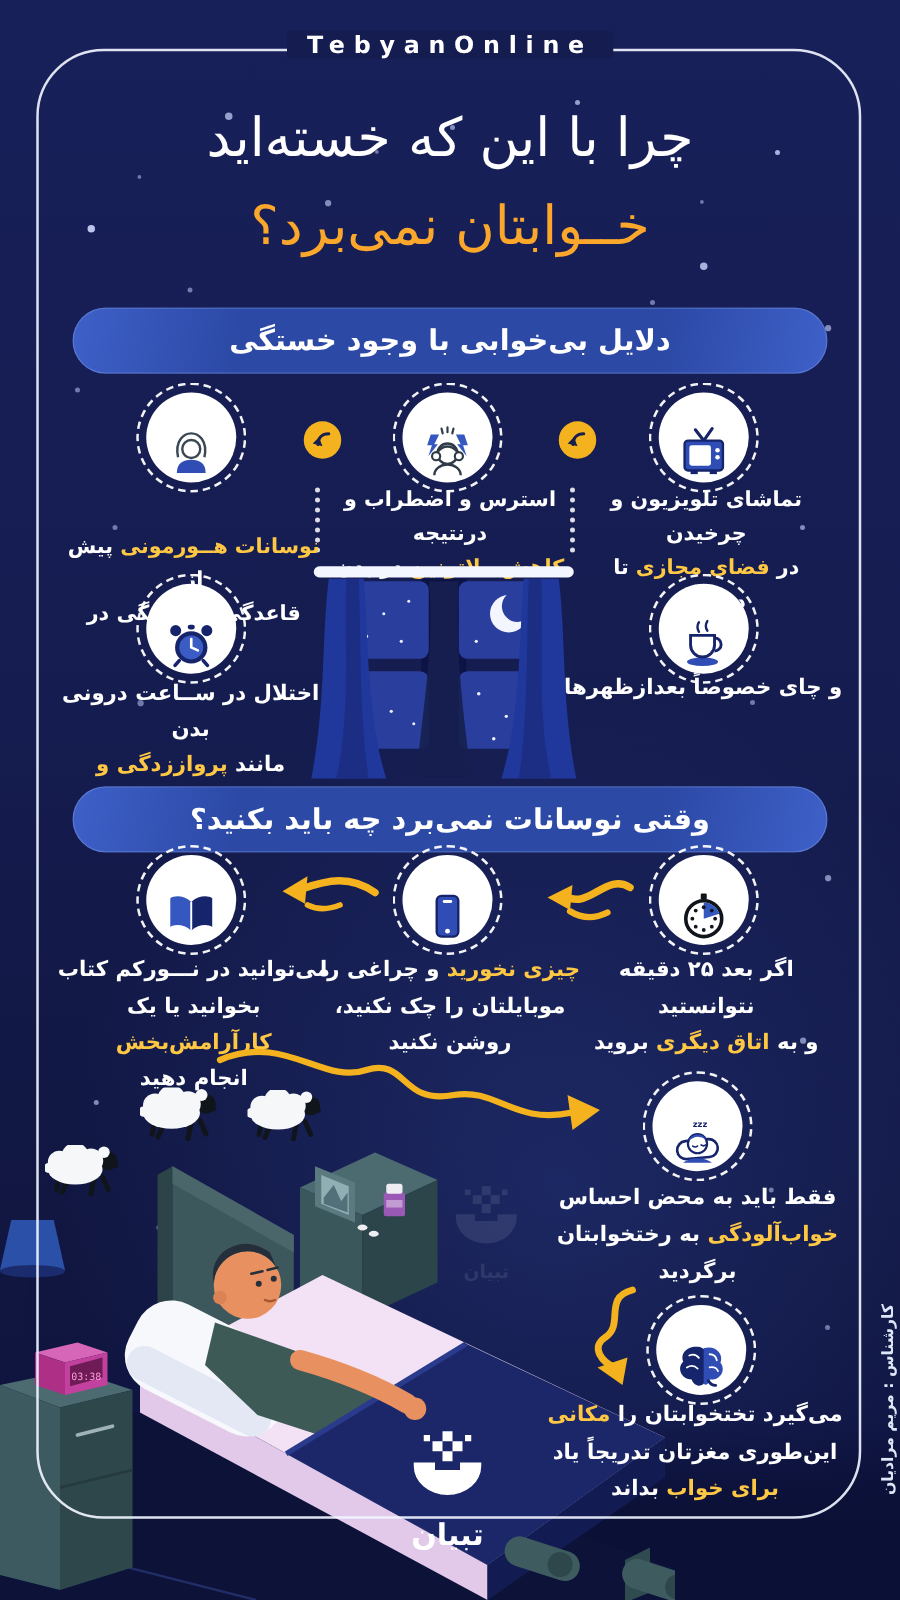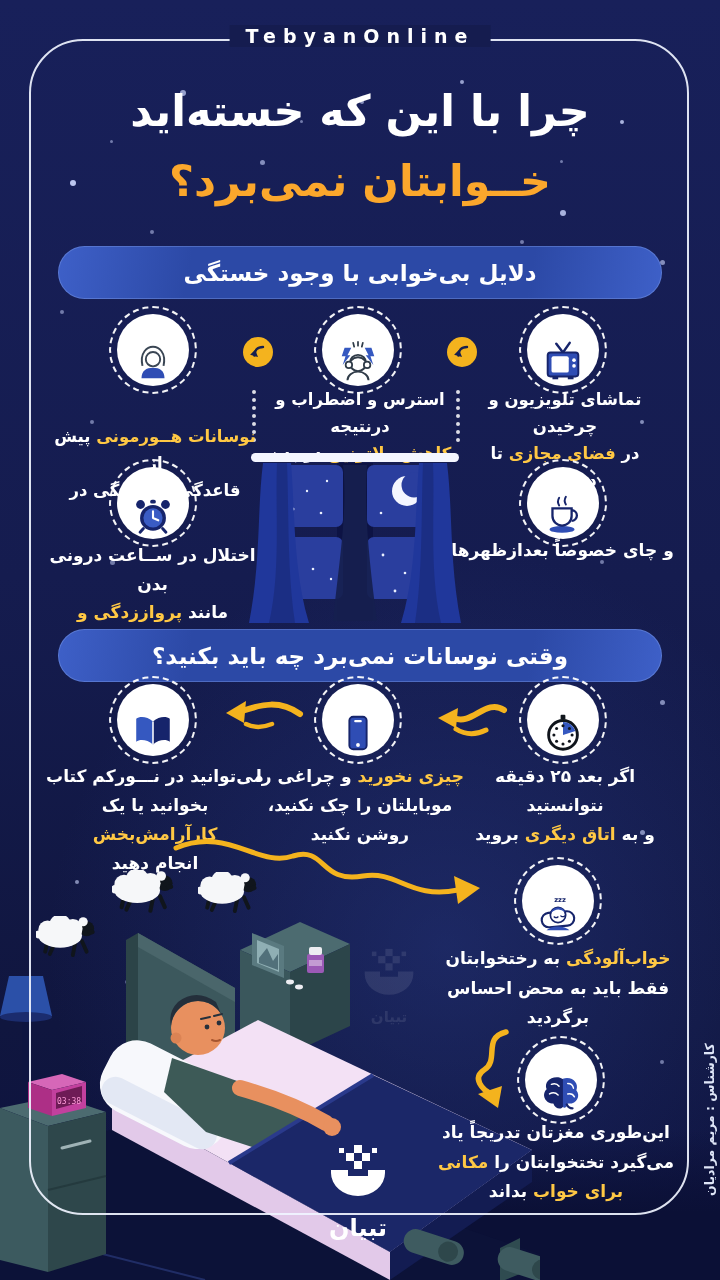--- a/index.html
+++ b/index.html
@@ -17,21 +17,21 @@
       radial-gradient(circle at 62% 74%, rgba(46,66,150,.40) 0%, rgba(46,66,150,0) 38%),
       linear-gradient(180deg,#18205a 0%, var(--background) 45%, #10163f 80%, var(--background-deep) 100%);
   }
   .abs{position:absolute;}
   .z0{z-index:0}.z1{z-index:1}.z3{z-index:3}
   #frame{left:29px;top:39px;width:660px;height:1176px;border:2px solid rgba(240,244,255,.92);
     border-radius:54px;box-sizing:border-box;pointer-events:none;}
   .star{position:absolute;border-radius:50%;background:#cdd7ff;}
   #brand-top{top:25px;left:50%;transform:translateX(-50%);background:var(--background);
     padding:0 16px;font-size:19px;font-weight:bold;letter-spacing:7px;color:#fff;white-space:nowrap;}
-  .title-line{left:0;width:720px;text-align:center;direction:rtl;font-weight:bold;font-size:43px;}
+  .title-line{left:0;width:720px;text-align:center;direction:rtl;font-weight:normal;font-size:43px;}
   .pill{left:58px;width:604px;height:53px;border-radius:27px;direction:rtl;text-align:center;
     line-height:53px;font-size:23px;font-weight:bold;color:#fff;
     background:linear-gradient(100deg,var(--pill-blue-light) 0%,var(--pill-blue) 22%,var(--pill-blue) 78%,var(--pill-blue-light) 100%);
     border:1px solid rgba(130,160,235,.4);box-sizing:border-box;}
   .icon-wrap{width:88px;height:88px;border:2px dashed rgba(255,255,255,.95);border-radius:50%;
     display:flex;align-items:center;justify-content:center;box-sizing:border-box;}
   .icon-disc{width:72px;height:72px;background:#fff;border-radius:50%;display:flex;align-items:flex-end;justify-content:center;}
   .mini-arrow{width:30px;height:30px;border-radius:50%;background:var(--arrow-yellow);
     display:flex;align-items:center;justify-content:center;}
   .txt{direction:rtl;text-align:center;font-weight:bold;color:#fff;}
@@ -433,43 +433,43 @@
         <rect x="7" y="22" width="34" height="15" rx="7.5" fill="#fff" stroke="#16246B" stroke-width="2.2"></rect>
       </g>
       <circle cx="24" cy="25" r="8" fill="#fff" stroke="#16246B" stroke-width="1.8"></circle>
       <path d="M16.5,23 a8,8 0 0 1 15,-1 q-8,-6 -15,1 z" fill="#2F4DB4"></path>
       <path d="M20,27 q2,1.5 4,0 M27,26 q2,1.5 4,0" stroke="#16246B" stroke-width="1.4" fill="none" stroke-linecap="round"></path>
       <path d="M12,41 a14,8 0 0 1 24,0 z" fill="#2F4DB4"></path>
     </svg>
       </div>
   </div>
   <div class="abs z3 txt t17" style="left:438px;top:944px;width:240px;line-height:29.5px;">
+    <span class="line"><span>فقط باید به محض احساس</span></span>
     <span class="line"><span class="hl">خواب‌آلودگی</span><span> به رختخوابتان</span></span>
-    <span class="line"><span>فقط باید به محض احساس</span></span>
     <span class="line"><span>برگردید</span></span>
   </div>
 
   <svg class="abs z3" style="left:462px;top:1026px;" width="62" height="88" viewBox="0 0 62 88">
     <path d="M44,6 C20,12 38,34 22,44 C10,52 20,64 30,68" stroke="var(--arrow-yellow)" stroke-width="5.5" fill="none" stroke-linecap="round"></path>
     <polygon points="36,82 16,68 40,60" fill="var(--arrow-yellow)"></polygon>
   </svg>
 
   <div class="abs z3 icon-wrap" style="left:517px;top:1036px;">
     <div class="icon-disc">
         <svg width="46" height="46" viewBox="0 0 48 48">
       <path d="M23,8 C13,6 6,13 9,20 C3,26 8,35 16,35 C18,41 25,42 27,37 L27,10 Z" fill="#16246B"></path>
       <path d="M26,9 C36,6 43,14 40,21 C45,27 40,36 31,35 C30,40 26,41 26,37 Z" fill="#2F4DB4"></path>
       <path d="M14,15 q5,-2 8,2 M12,25 q5,-3 9,1 M31,14 q5,0 6,5 M31,25 q5,-1 7,3" stroke="#fff" stroke-width="1.5" fill="none" stroke-linecap="round"></path>
       <path d="M30,36 q2,4 6,4" stroke="#16246B" stroke-width="2.4" fill="none" stroke-linecap="round"></path>
     </svg>
       </div>
   </div>
   <div class="abs z3 txt t17" style="left:428px;top:1118px;width:256px;line-height:29.5px;">
+    <span class="line"><span>می‌گیرد تختخوابتان را </span><span class="hl">مکانی</span></span>
     <span class="line"><span>این‌طوری مغزتان تدریجاً یاد</span></span>
-    <span class="line"><span>می‌گیرد تختخوابتان را </span><span class="hl">مکانی</span></span>
     <span class="line"><span class="hl">برای خواب</span><span> بداند</span></span>
   </div>
 
   <div class="abs z3" id="credit">کارشناس : مریم مرادیان</div>
 
   <div class="abs z3" id="footer-logo">
     <svg width="64" height="60" viewBox="0 0 64 60" style="color:#fff">
         <use href="#sym-logo"></use>
       </svg>
     <div class="logo-text">تبیان</div>

